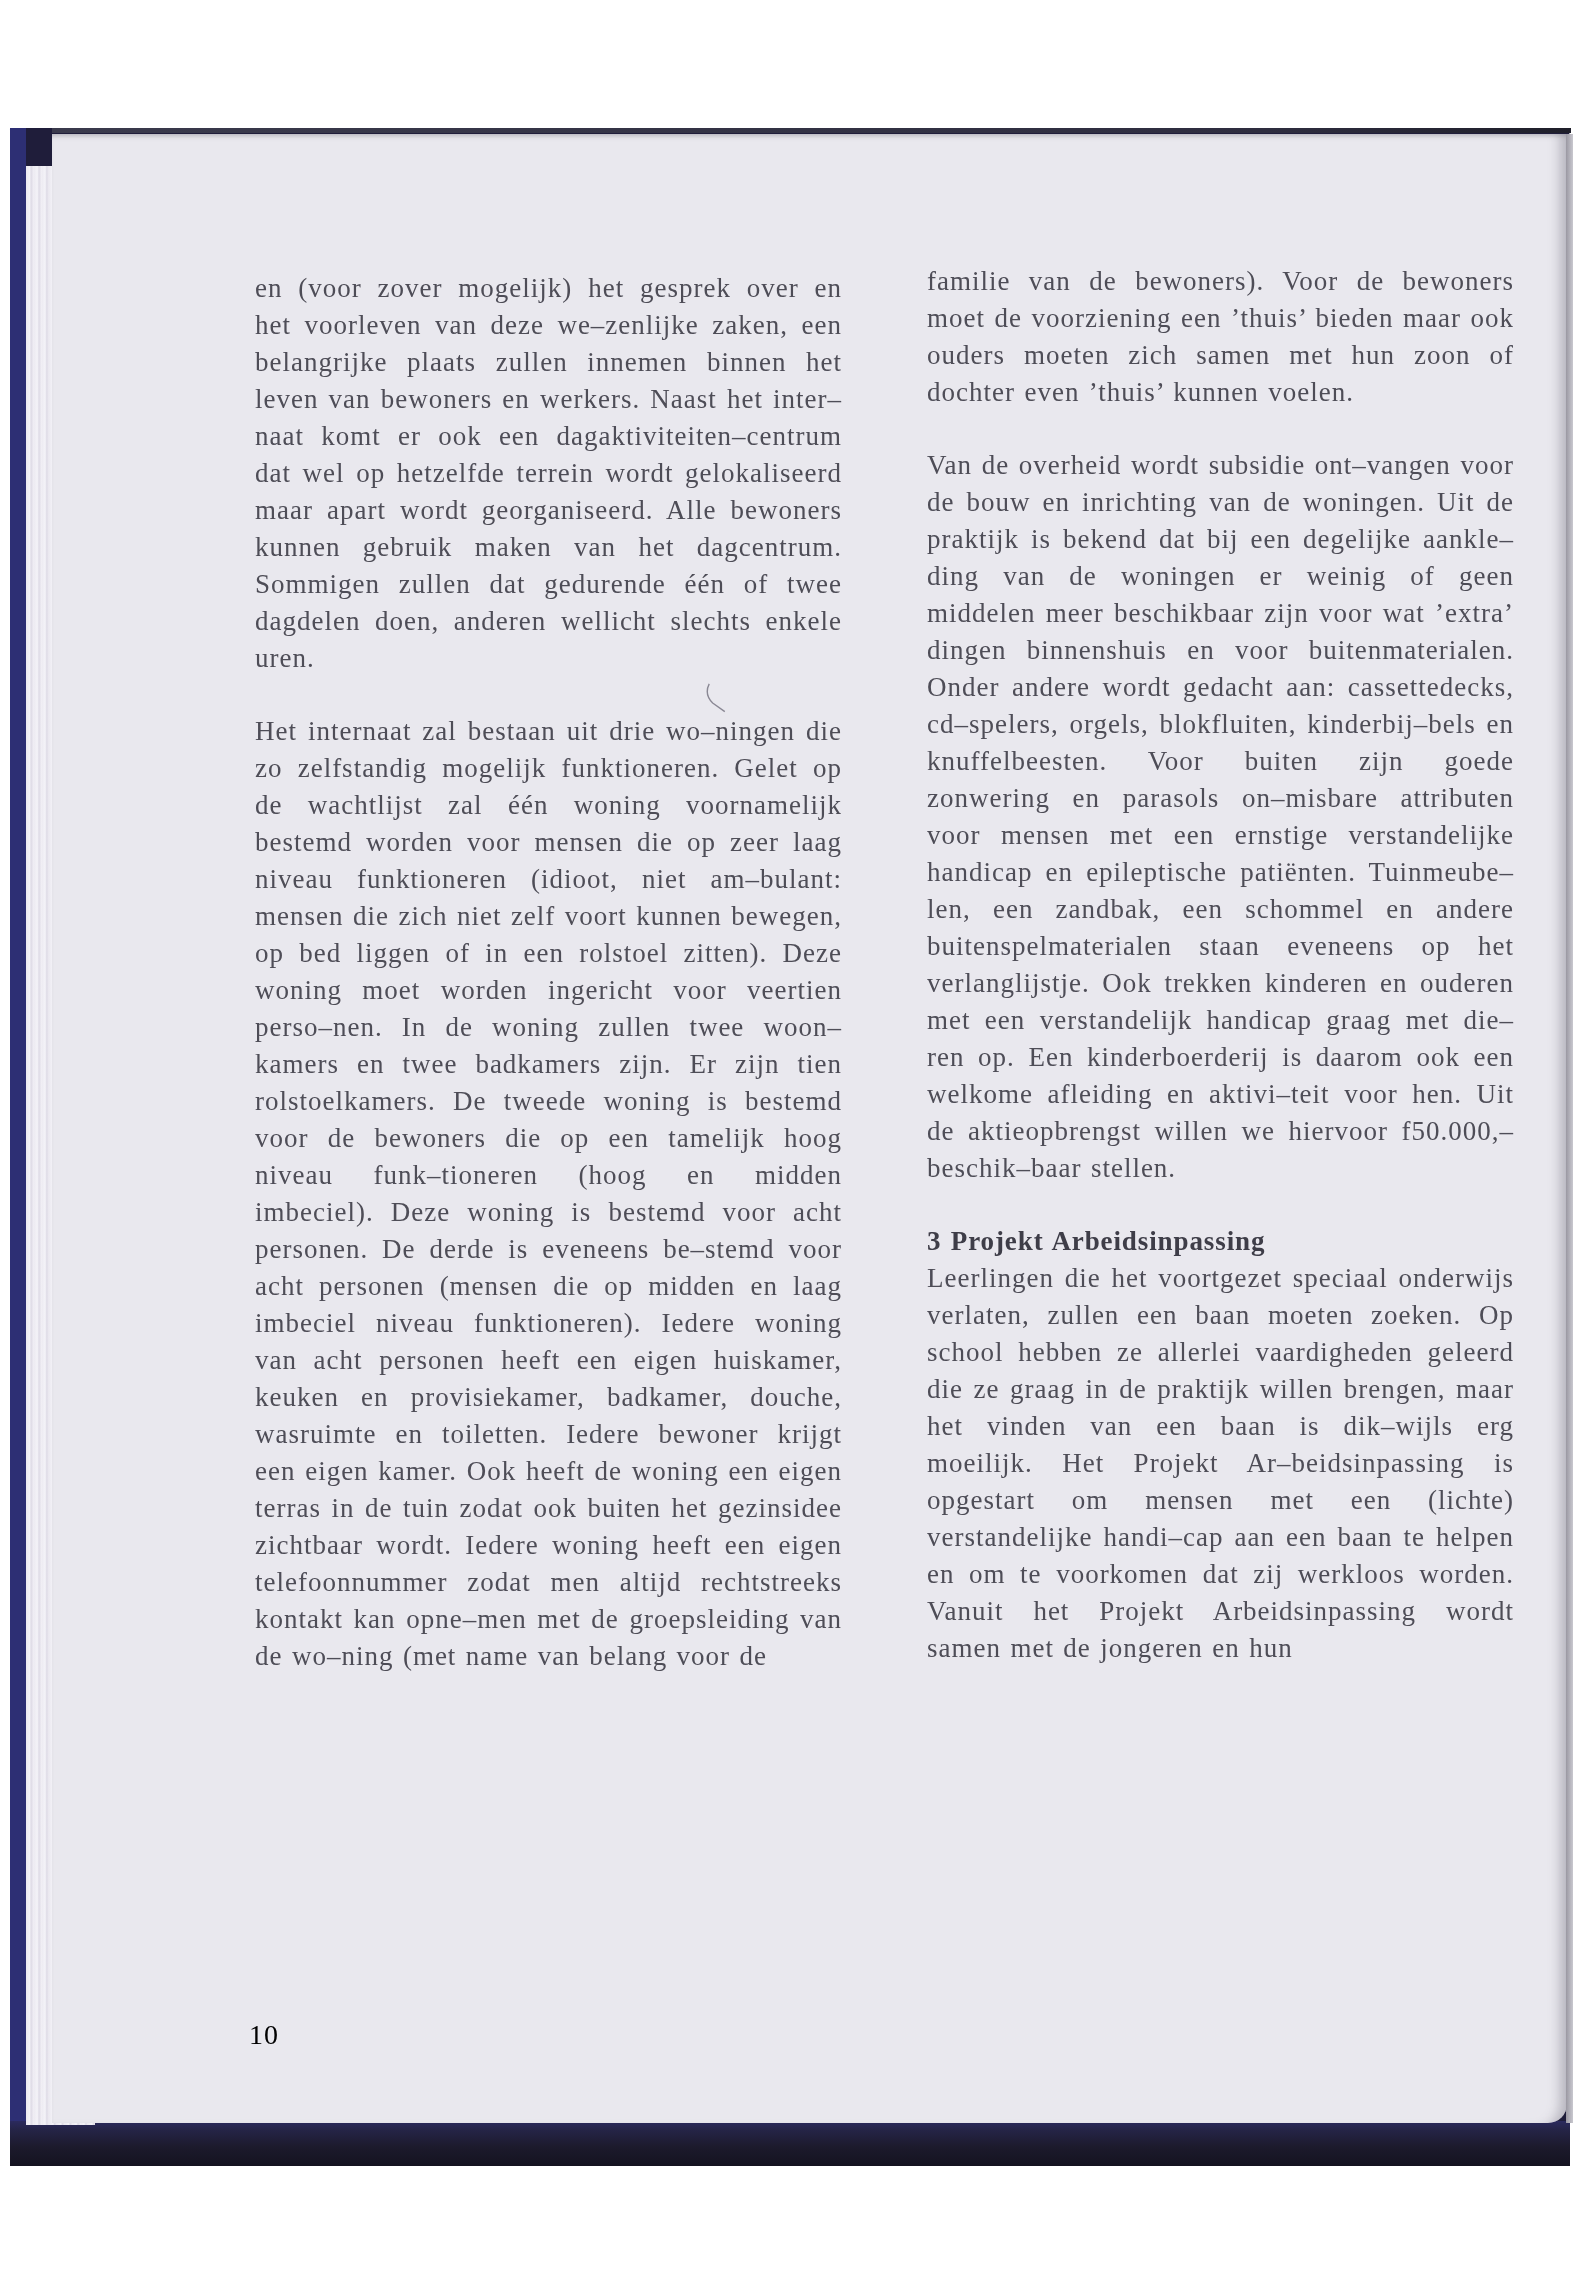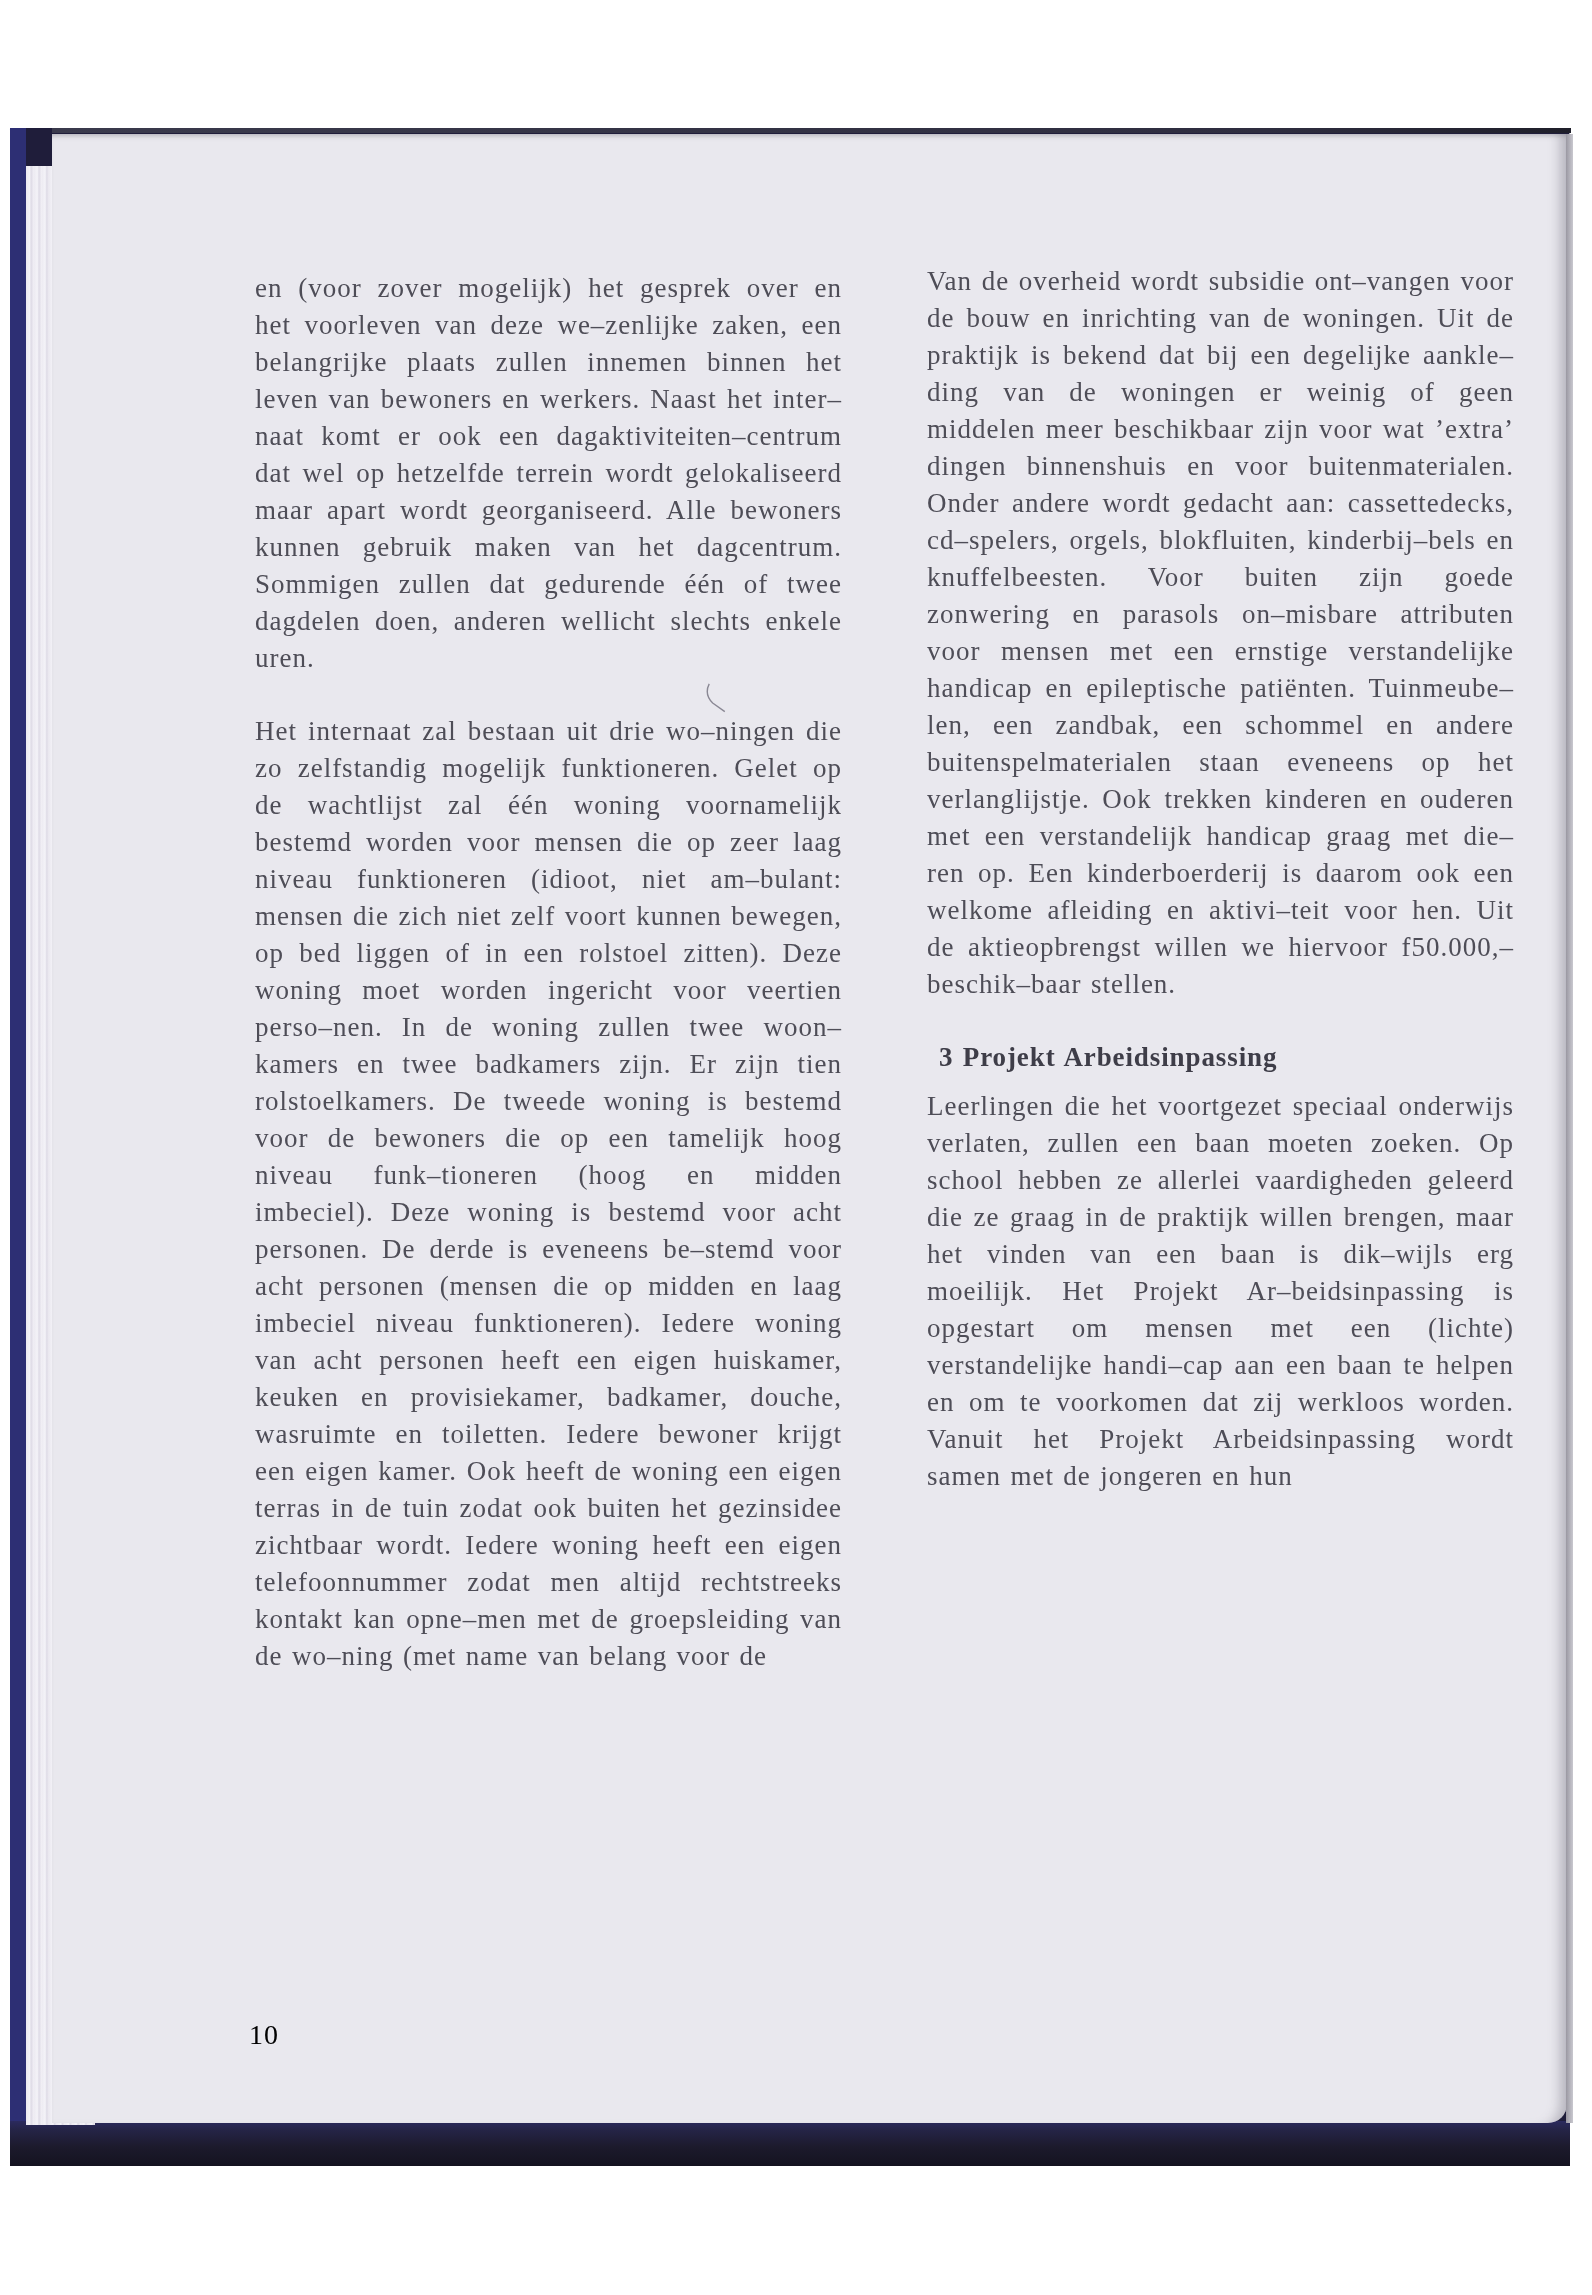--- a/index.html
+++ b/index.html
@@ -59,21 +59,21 @@
   .column p {
     margin: 0 0 36px 0;
     text-align: justify;
     hyphens: none;
   }
   .heading {
     display: block;
     font-weight: bold;
     color: #3e3d48;
     letter-spacing: 0.9px;
-    margin: 12px;
+    margin: 0;
   }
   .section p.after-heading { margin-top: 0; }
   .page-number {
     position: absolute; left: 249px; top: 2019px;
     font-size: 28px; color: #000000; letter-spacing: 0.9px;
   }
   .pencil-mark {
     position: absolute; left: 704px; top: 682px; width: 26px; height: 35px;
   }
 </style>
@@ -92,20 +92,21 @@
 <div class="column col-left">
   <p>en (voor zover mogelijk) het gesprek over en het voorleven van deze we–zenlijke zaken, een belangrijke plaats zullen innemen binnen het leven van bewoners en werkers. Naast het inter–naat komt er ook een dagaktiviteiten–centrum dat wel op hetzelfde terrein wordt gelokaliseerd maar apart wordt georganiseerd. Alle bewoners kunnen gebruik maken van het dagcentrum. Sommigen zullen dat gedurende één of twee dagdelen doen, anderen wellicht slechts enkele uren.</p>
   <p>Het internaat zal bestaan uit drie wo–ningen die zo zelfstandig mogelijk funktioneren. Gelet op de wachtlijst zal één woning voornamelijk bestemd worden voor mensen die op zeer laag niveau funktioneren (idioot, niet am–bulant: mensen die zich niet zelf voort kunnen bewegen, op bed liggen of in een rolstoel zitten). Deze woning moet worden ingericht voor veertien perso–nen. In de woning zullen twee woon–kamers en twee badkamers zijn. Er zijn tien rolstoelkamers. De tweede woning is bestemd voor de bewoners die op een tamelijk hoog niveau funk–tioneren (hoog en midden imbeciel). Deze woning is bestemd voor acht personen. De derde is eveneens be–stemd voor acht personen (mensen die op midden en laag imbeciel niveau funktioneren). Iedere woning van acht personen heeft een eigen huiskamer, keuken en provisiekamer, badkamer, douche, wasruimte en toiletten. Iedere bewoner krijgt een eigen kamer. Ook heeft de woning een eigen terras in de tuin zodat ook buiten het gezinsidee zichtbaar wordt. Iedere woning heeft een eigen telefoonnummer zodat men altijd rechtstreeks kontakt kan opne–men met de groepsleiding van de wo–ning (met name van belang voor de</p>
 </div>
 
 <svg class="pencil-mark" viewBox="0 0 30 40">
   <path d="M6 2 C2 10, 4 18, 10 24 L24 34" stroke="#8a8894" stroke-width="1.6" fill="none"></path>
 </svg>
 
 <div class="column col-right">
+  <p>familie van de bewoners). Voor de bewoners moet de voorziening een ’thuis’ bieden maar ook ouders moeten zich samen met hun zoon of dochter even ’thuis’ kunnen voelen.</p>
   <p>Van de overheid wordt subsidie ont–vangen voor de bouw en inrichting van de woningen. Uit de praktijk is bekend dat bij een degelijke aankle–ding van de woningen er weinig of geen middelen meer beschikbaar zijn voor wat ’extra’ dingen binnenshuis en voor buitenmaterialen. Onder andere wordt gedacht aan: cassettedecks, cd–spelers, orgels, blokfluiten, kinderbij–bels en knuffelbeesten. Voor buiten zijn goede zonwering en parasols on–misbare attributen voor mensen met een ernstige verstandelijke handicap en epileptische patiënten. Tuinmeube–len, een zandbak, een schommel en andere buitenspelmaterialen staan eveneens op het verlanglijstje. Ook trekken kinderen en ouderen met een verstandelijk handicap graag met die–ren op. Een kinderboerderij is daarom ook een welkome afleiding en aktivi–teit voor hen. Uit de aktieopbrengst willen we hiervoor f50.000,– beschik–baar stellen.</p>
   <div class="section">
     <span class="heading">3 Projekt Arbeidsinpassing</span>
     <p class="after-heading">Leerlingen die het voortgezet speciaal onderwijs verlaten, zullen een baan moeten zoeken. Op school hebben ze allerlei vaardigheden geleerd die ze graag in de praktijk willen brengen, maar het vinden van een baan is dik–wijls erg moeilijk. Het Projekt Ar–beidsinpassing is opgestart om mensen met een (lichte) verstandelijke handi–cap aan een baan te helpen en om te voorkomen dat zij werkloos worden. Vanuit het Projekt Arbeidsinpassing wordt samen met de jongeren en hun</p>
   </div>
 </div>
 
 <div class="page-number">10</div>
 
 

